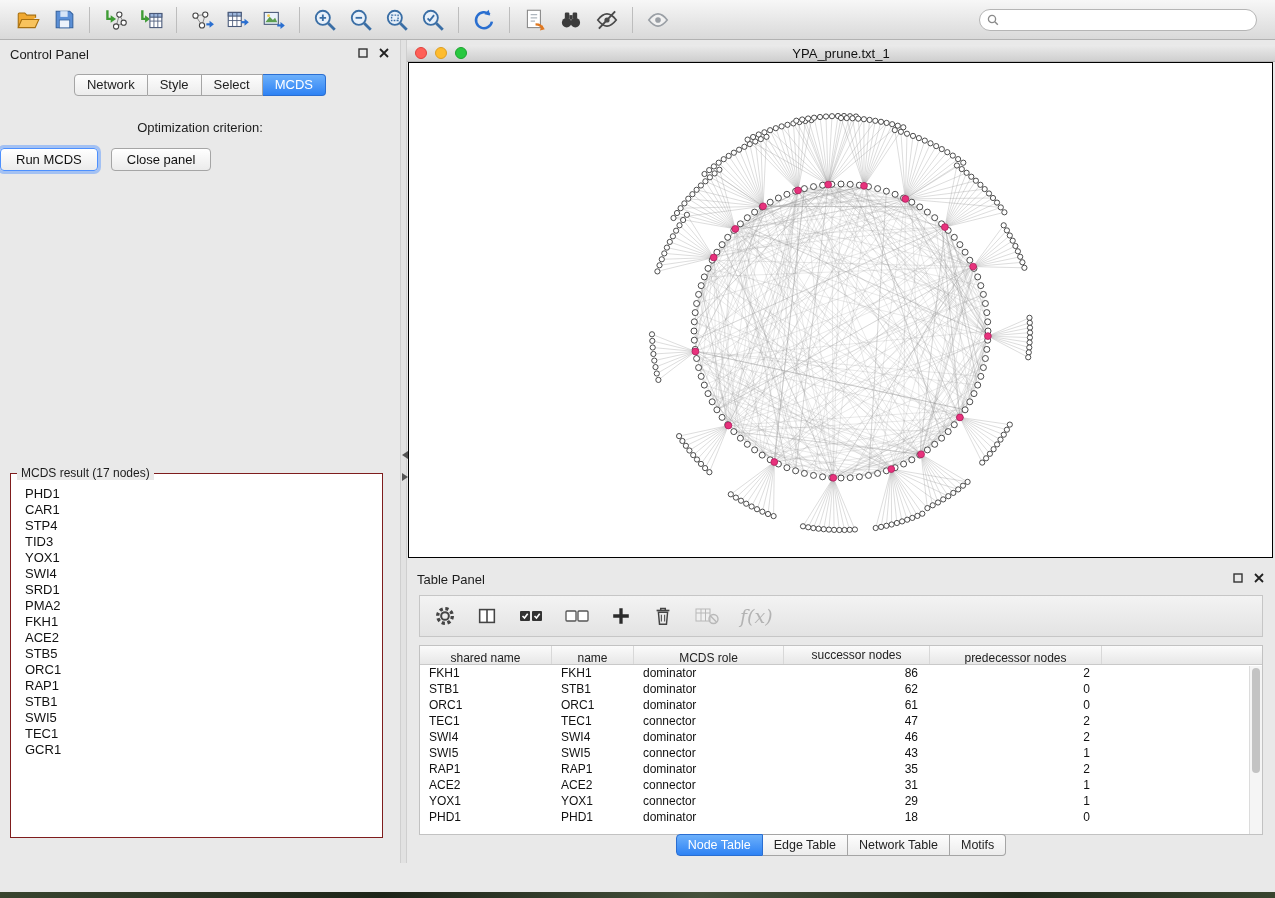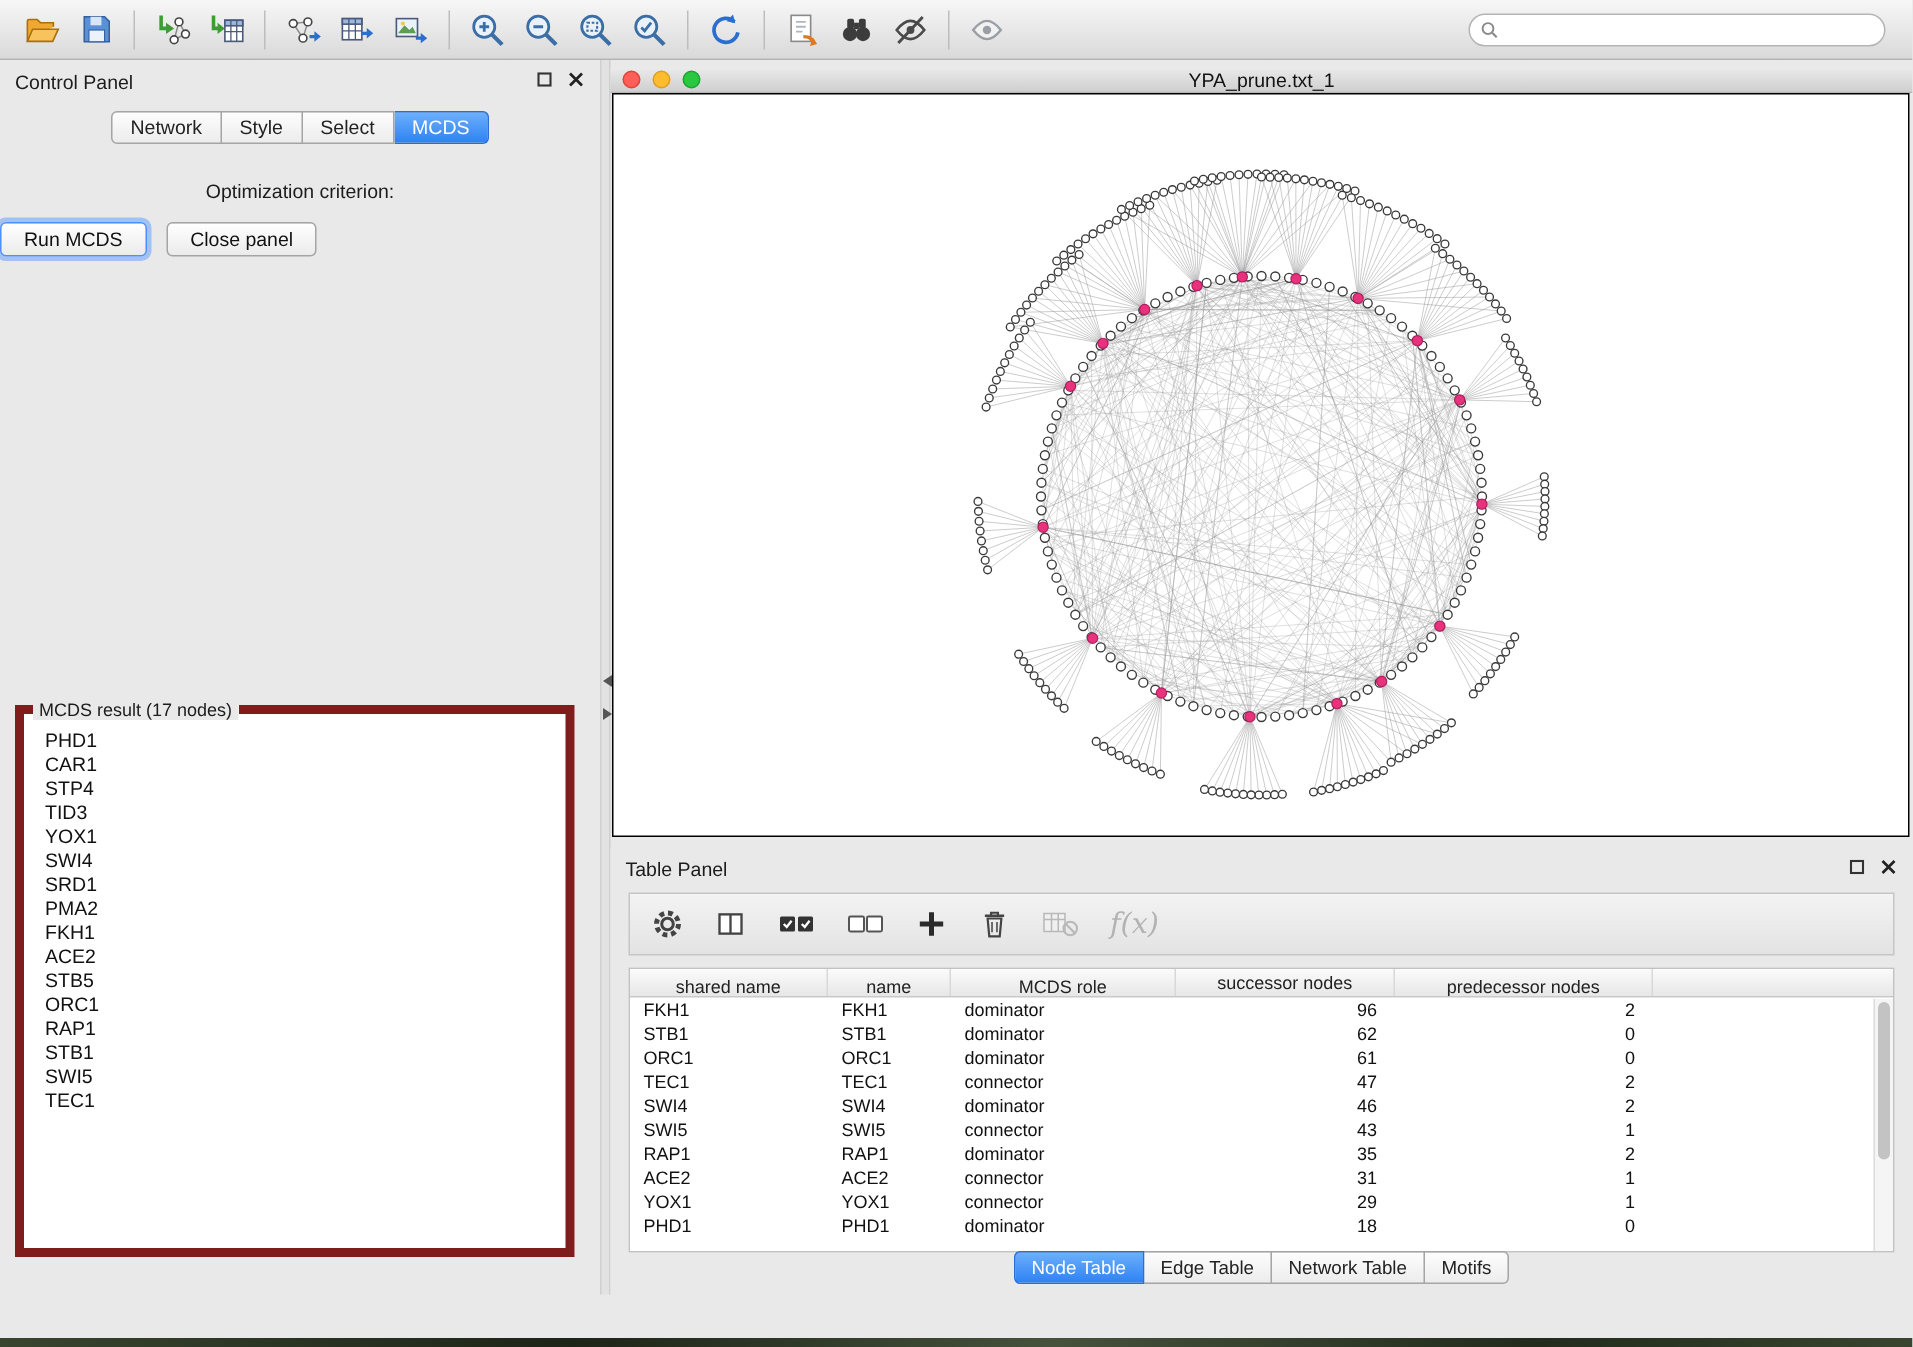--- a/index.html
+++ b/index.html
@@ -32,21 +32,21 @@
   .opt-label { text-align:center; font-size:13px; color:#1c1c1c; margin-top:24px; }
   .criterion { position:relative; width:312px; height:24px; margin:9px auto 0; background:#fff;
     border:1px solid #b0b0b0; border-radius:4px; font-size:13px; line-height:22px; padding-left:9px; color:#111; }
   .criterion .stepper { position:absolute; right:1px; top:1px; bottom:1px; width:18px; border-radius:0 3px 3px 0;
     background:linear-gradient(#79b6fa,#2f7de6); display:flex; flex-direction:column; align-items:center; justify-content:center; gap:2px; }
   .btn-row { display:flex; gap:13px; margin-top:13px; }
   .btn { height:23px; padding:0 15px; font-size:13px; color:#111; background:linear-gradient(#ffffff,#ebebeb);
     border:1px solid #a5a5a5; border-radius:4px; font-family:inherit; }
   .btn.focused { border-color:#4d90fe; box-shadow:0 0 0 3px rgba(77,144,254,.45); }
   fieldset.mcds { position:absolute; left:10px; top:426px; width:373px; height:372px;
-    background:#fff; border:6px solid #7f1d1d; }
+    background:#fff; border:1px solid #7f1d1d; }
   fieldset.mcds legend { font-size:12px; color:#1c1c1c; margin-left:6px; padding:0 4px; background:#e9e9e9; }
   .mcds-list { position:absolute; left:2px; right:2px; top:2px; bottom:2px; overflow:hidden; padding:4px 0 0 12px; }
   .mcds-item { font-size:13px; line-height:16px; color:#111; }
 
   
   .v-split { position:absolute; left:400px; top:40px; width:7px; height:823px; background:#e2e2e2;
     border-left:1px solid #cfcfcf; border-right:1px solid #cfcfcf; }
   .v-split .grips { position:absolute; left:0; top:405px; width:7px; display:flex; flex-direction:column; gap:4px; align-items:center; }
 
   
@@ -281,20 +281,21 @@
           <div class="mcds-item">SRD1</div>
           <div class="mcds-item">PMA2</div>
           <div class="mcds-item">FKH1</div>
           <div class="mcds-item">ACE2</div>
           <div class="mcds-item">STB5</div>
           <div class="mcds-item">ORC1</div>
           <div class="mcds-item">RAP1</div>
           <div class="mcds-item">STB1</div>
           <div class="mcds-item">SWI5</div>
           <div class="mcds-item">TEC1</div>
+          <div class="mcds-item">GCR1</div>
         </div>
     </fieldset>
   </div>
 
   <div class="v-split">
     <div class="grips">
       <span>
         <svg width="6" height="8" viewBox="0 0 6 8">
             <path d="M6 0L0 4l6 4z" fill="#555"></path>
           </svg>
@@ -1337,21 +1338,21 @@
             </svg>
             <span>predecessor nodes</span>
           </div>
           <div class="t-hcell" style="flex: 1 1 0%; border-right: none;"></div>
         </div>
       <div id="t-body">
           <div class="t-row">
             <div class="t-cell txt" style="width: 132px;">FKH1</div>
             <div class="t-cell txt" style="width: 82px;">FKH1</div>
             <div class="t-cell txt" style="width: 150px;">dominator</div>
-            <div class="t-cell num" style="width: 146px;">96</div>
+            <div class="t-cell num" style="width: 146px;">86</div>
             <div class="t-cell num" style="width: 172px;">2</div>
           </div>
           <div class="t-row">
             <div class="t-cell txt" style="width: 132px;">STB1</div>
             <div class="t-cell txt" style="width: 82px;">STB1</div>
             <div class="t-cell txt" style="width: 150px;">dominator</div>
             <div class="t-cell num" style="width: 146px;">62</div>
             <div class="t-cell num" style="width: 172px;">0</div>
           </div>
           <div class="t-row">

